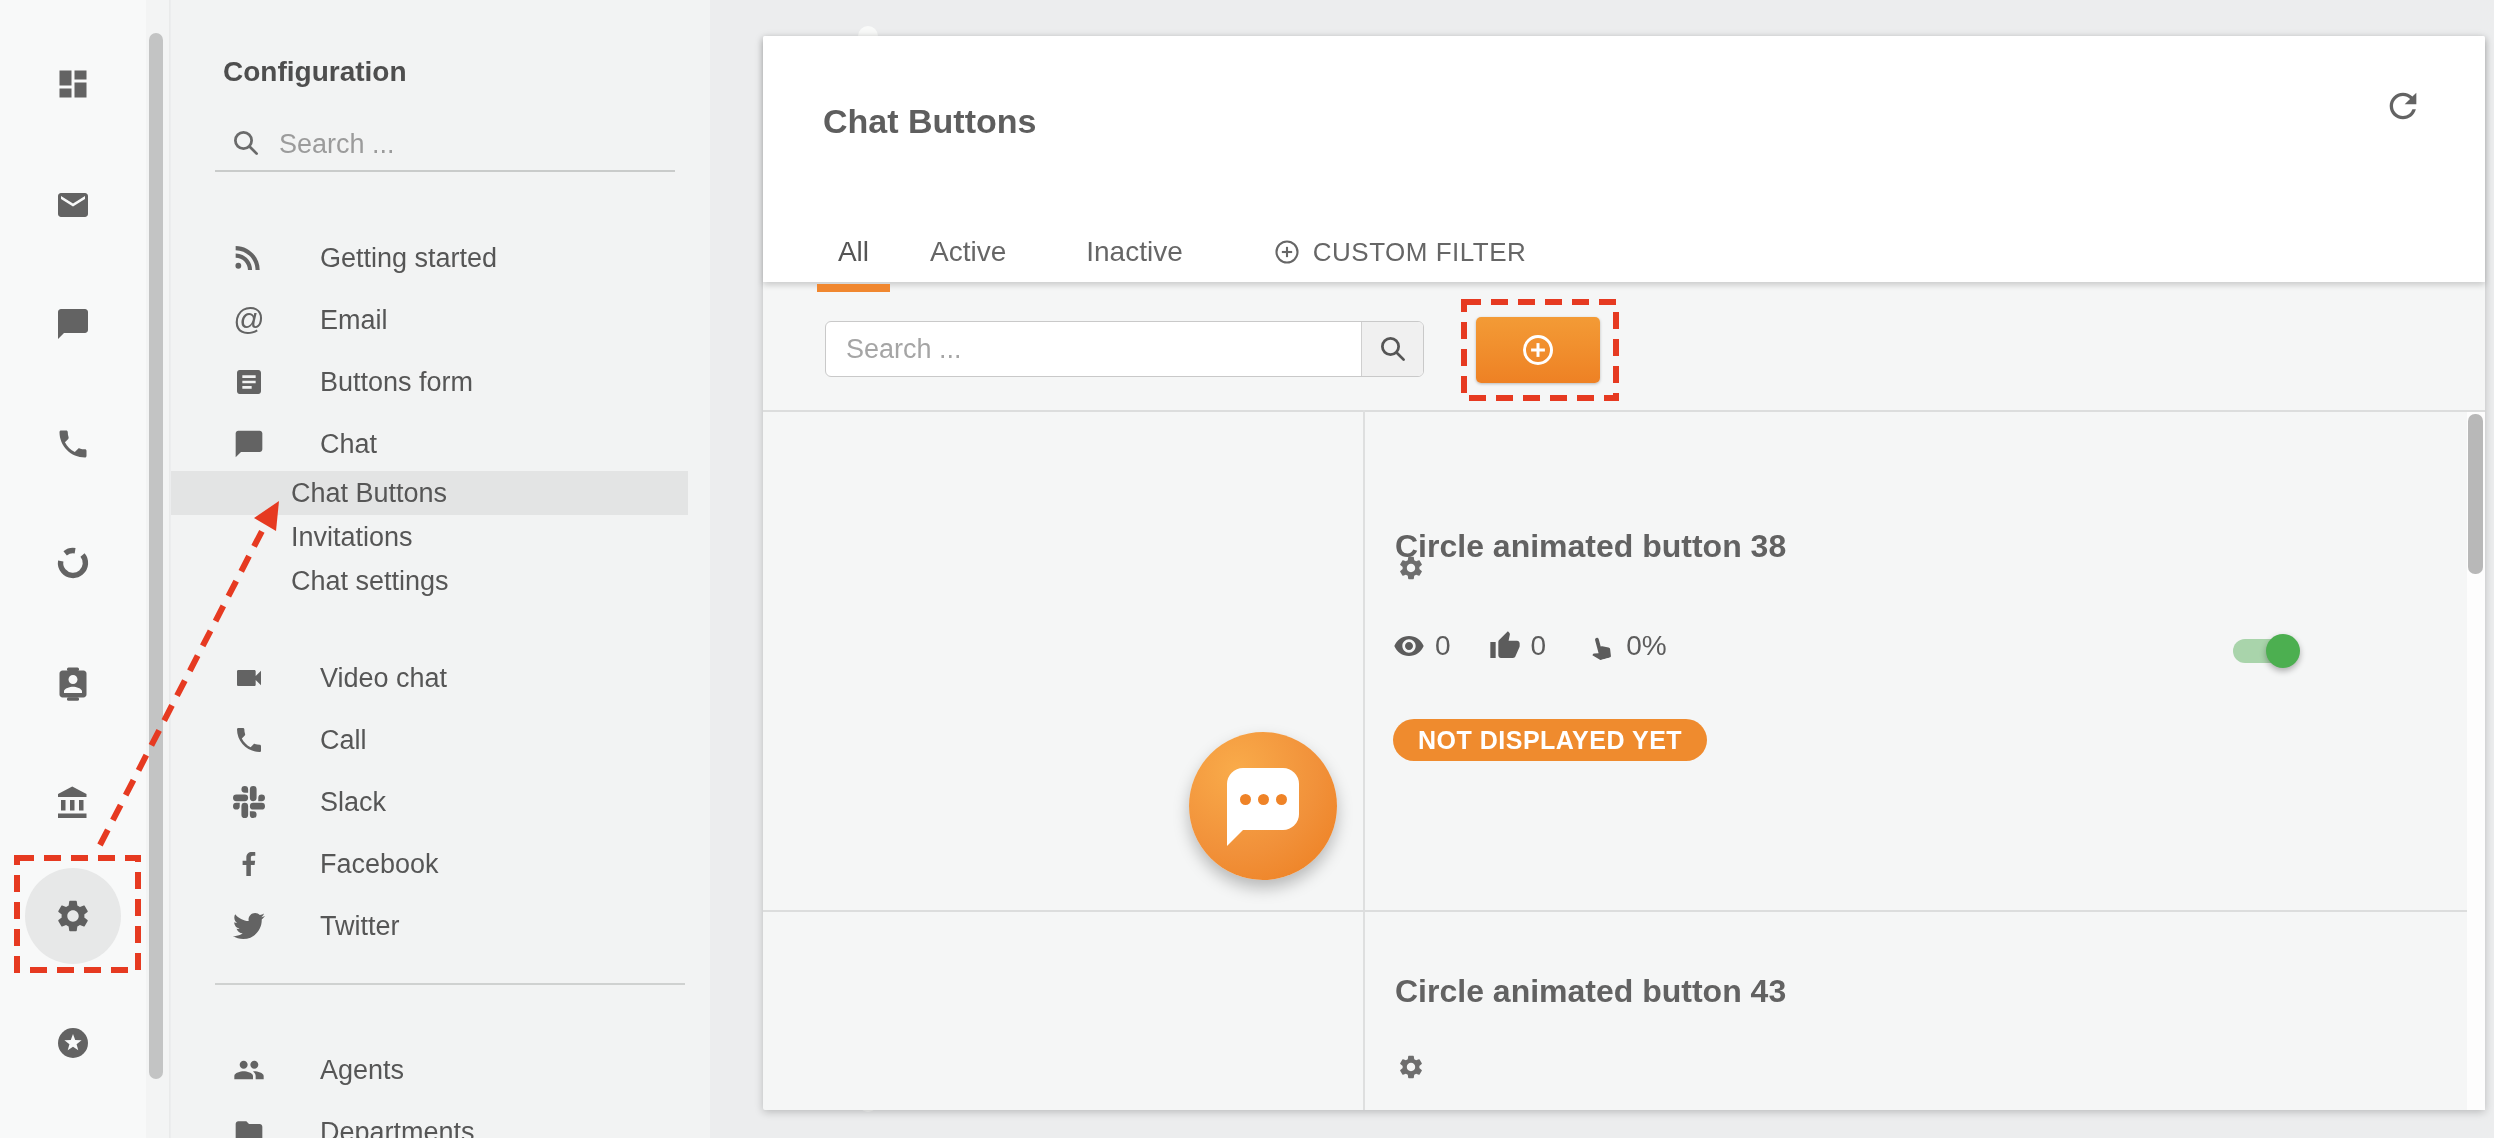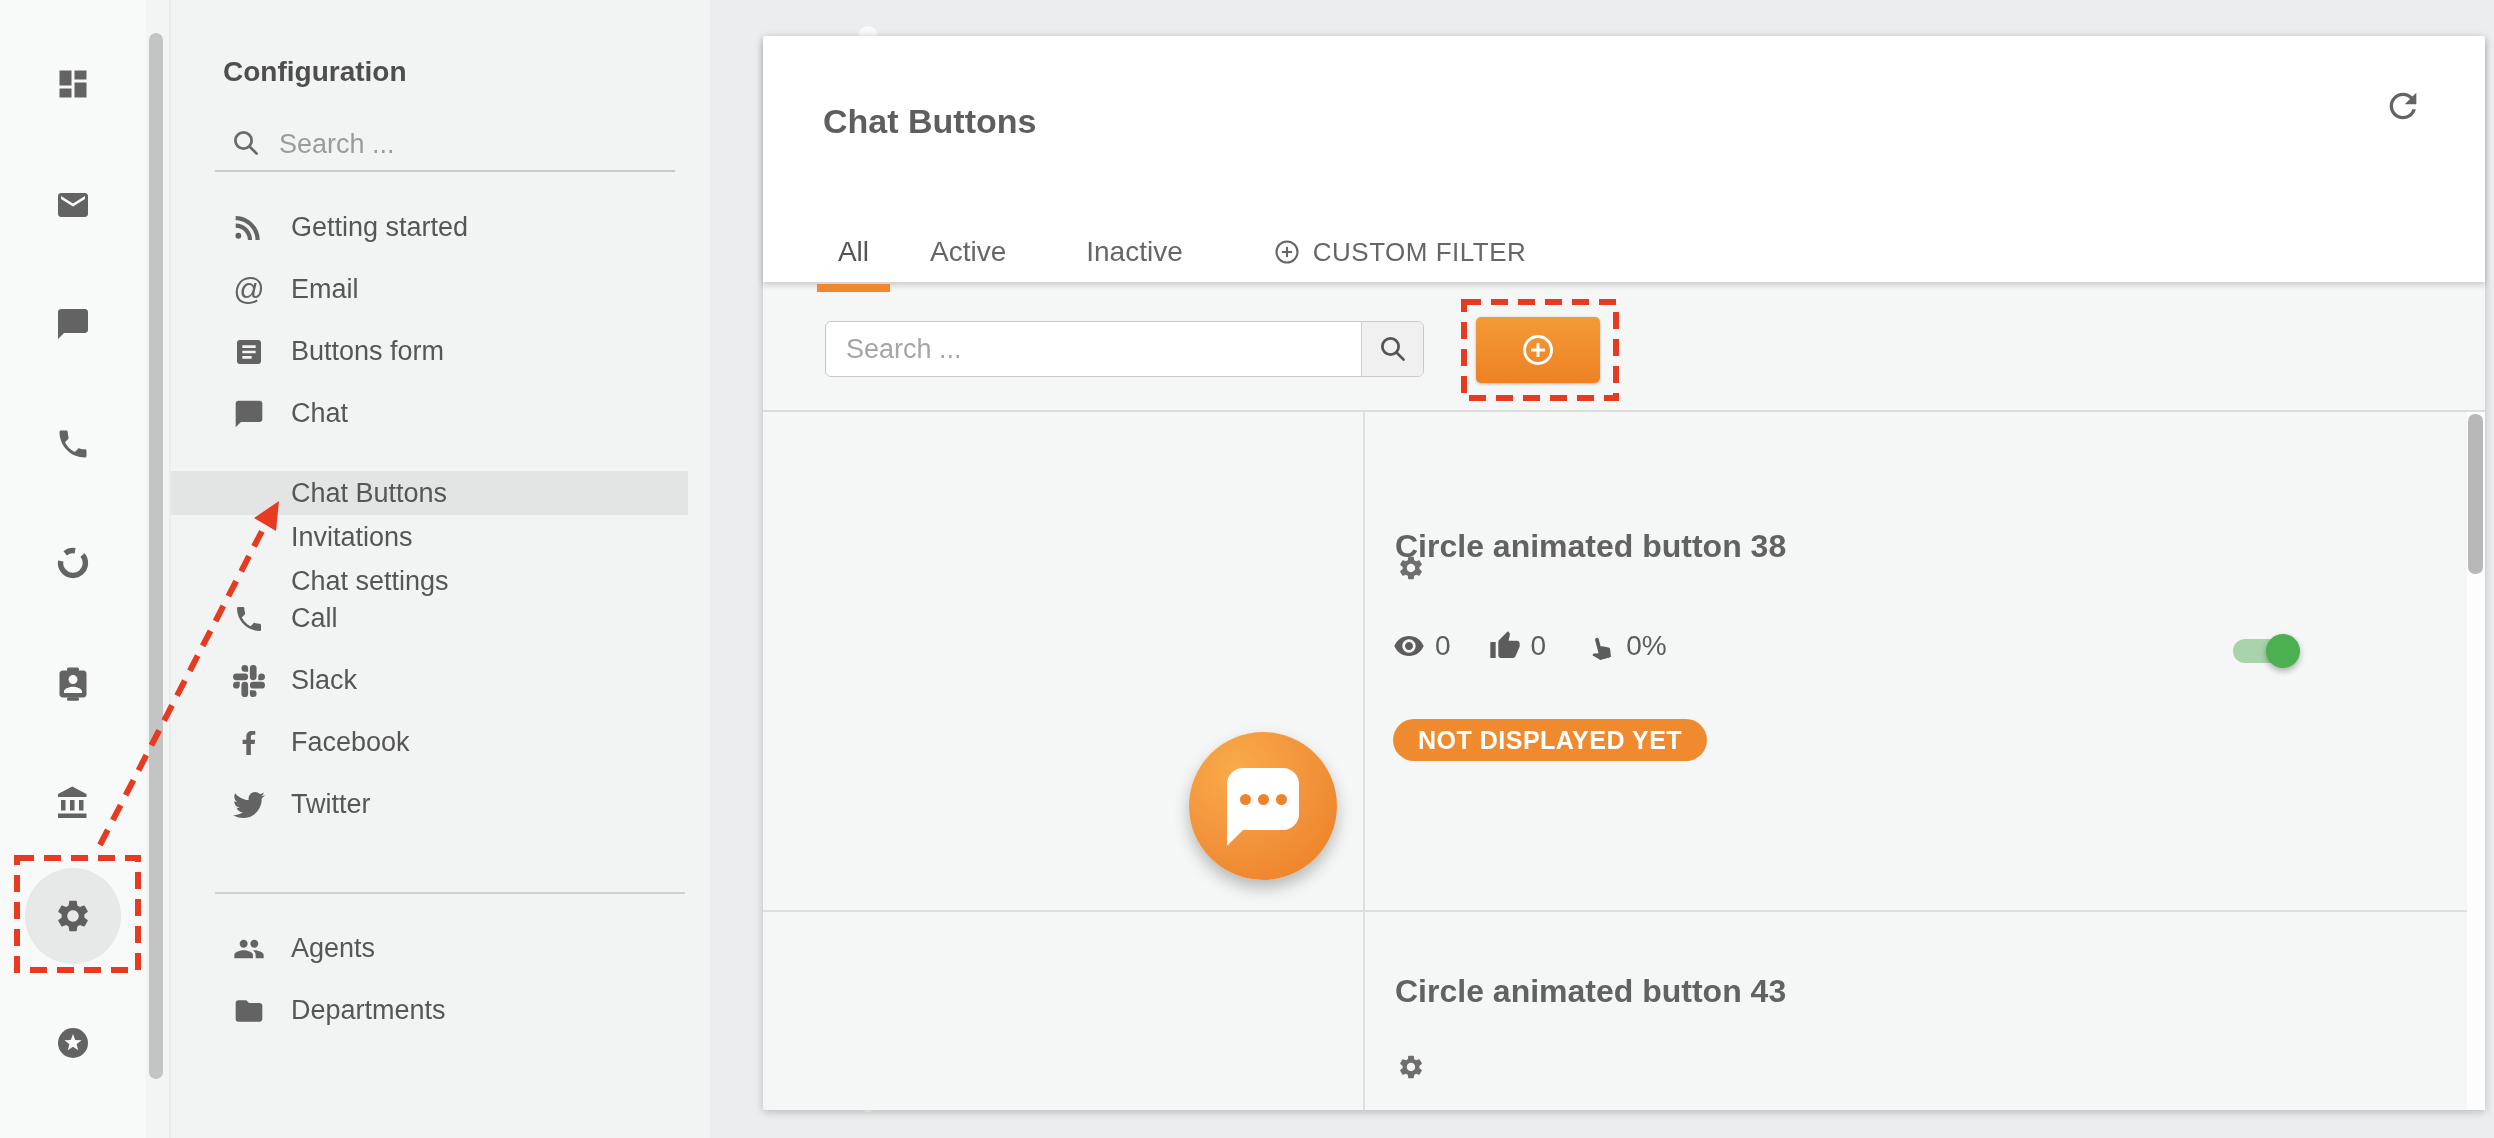--- a/index.html
+++ b/index.html
@@ -29,21 +29,21 @@
   .menu-title { position: absolute; left: 52px; top: 56px; font-size: 28px; font-weight: bold; color: #4e4e4e; }
   .menu-search { position: absolute; left: 44px; top: 118px; width: 460px; height: 54px; border-bottom: 2px solid #c9cbca; }
   .menu-search .mag { position: absolute; left: 16px; top: 10px; width: 30px; height: 30px; }
   .menu-search input {
     position: absolute; left: 64px; top: 6px; width: 380px; height: 40px;
     border: none; background: transparent; outline: none;
     font-family: "Liberation Sans", sans-serif; font-size: 27px; color: #565656;
   }
   .menu-search input::placeholder { color: #9b9b9b; }
   .menu-list { position: absolute; left: 0; top: 212px; width: 517px; }
-  .m-item { position: relative; height: 62px; display: flex; align-items: flex-start; padding-left: 62px; cursor: pointer; }
+  .m-item { position: relative; height: 62px; display: flex; align-items: flex-end; padding-left: 62px; cursor: pointer; gap: 29px; }
   .m-item .ic { width: 32px; height: 32px; margin-right: 26px; flex: 0 0 32px; }
   .m-item .lbl { font-size: 27px; color: #565656; }
   .m-sub { position: relative; height: 44px; display: flex; align-items: center; padding-left: 120px; cursor: pointer; }
   .m-sub .lbl { font-size: 27px; color: #565656; }
   .m-sub.selected { background: #e3e4e4; }
   .gap-sub { margin-top: 11px; }
   .gap-group { margin-top: 29px; }
   .menu-divider { margin: 41px 0 0 44px; width: 470px; border-top: 2px solid #cfd1d0; }
   .gap-after-div { margin-top: 39px; }
 
@@ -239,20 +239,28 @@
     <div class="m-sub selected gap-sub">
       <div class="lbl">Chat Buttons</div>
     </div>
     <div class="m-sub">
       <div class="lbl">Invitations</div>
     </div>
     <div class="m-sub">
       <div class="lbl">Chat settings</div>
     </div>
 
+    <div class="m-item gap-group">
+      <div class="ic">
+          <svg viewBox="0 0 24 24" width="32" height="32" fill="#636363">
+            <path d="M17 10.5V7c0-.55-.45-1-1-1H4c-.55 0-1 .45-1 1v10c0 .55.45 1 1 1h12c.55 0 1-.45 1-1v-3.5l4 4v-11l-4 4z"></path>
+          </svg>
+        </div>
+      <div class="lbl">Video chat</div>
+    </div>
     <div class="m-item">
       <div class="ic">
           <svg viewBox="0 0 24 24" width="32" height="32" fill="#636363">
             <path d="M6.62 10.79c1.44 2.83 3.76 5.14 6.59 6.59l2.2-2.2c.27-.27.67-.36 1.02-.24 1.12.37 2.33.57 3.57.57.55 0 1 .45 1 1V20c0 .55-.45 1-1 1-9.39 0-17-7.61-17-17 0-.55.45-1 1-1h3.5c.55 0 1 .45 1 1 0 1.25.2 2.45.57 3.57.11.35.03.74-.25 1.02l-2.2 2.2z"></path>
           </svg>
         </div>
       <div class="lbl">Call</div>
     </div>
     <div class="m-item">
       <div class="ic">

